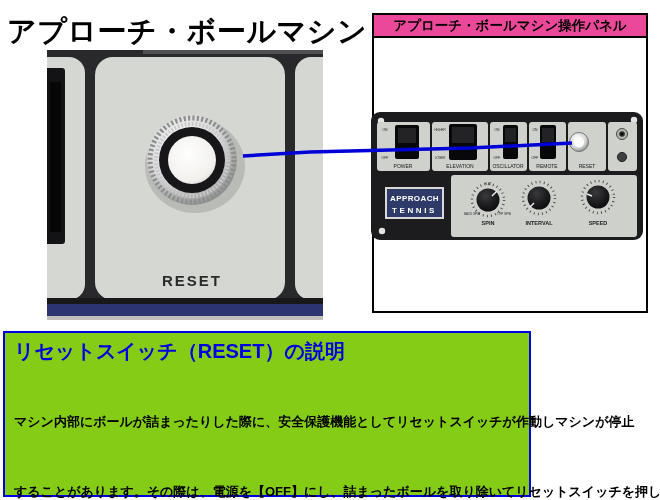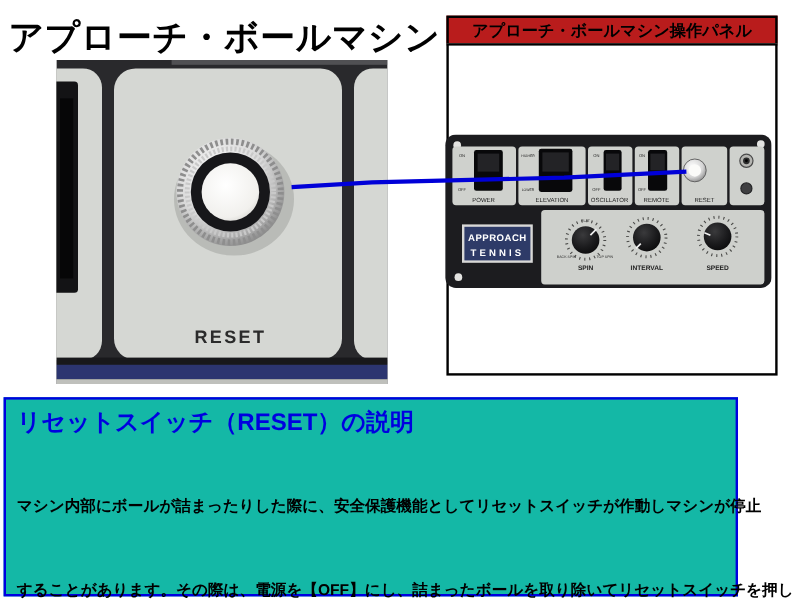--- a/index.html
+++ b/index.html
@@ -7,33 +7,33 @@
     width:660px;height:500px;position:relative;overflow:hidden;background:#ffffff;
     font-family:"Liberation Sans",sans-serif;
   }
   .page-title{
     position:absolute;left:7px;top:12px;margin:0;
     font-size:29px;font-weight:800;color:#000;letter-spacing:0.5px;white-space:nowrap;font-family:Liberation Mono, monospace;
   }
   .reset-photo{position:absolute;left:47px;top:50px;width:276px;height:270px;}
   .panel-header{
     position:absolute;left:372px;top:13px;width:276px;height:25px;box-sizing:border-box;
-    background:#b91c1c;border:2px solid #000;
+    background:#ec4899;border:2px solid #000;
     display:flex;align-items:center;justify-content:center;
     font-size:13.5px;font-weight:bold;color:#000;white-space:nowrap;
   }
   .panel-frame{
     position:absolute;left:372px;top:36px;width:276px;height:277px;box-sizing:border-box;
     border:2px solid #000;background:#fff;
   }
   .panel-photo{position:absolute;left:371px;top:112px;width:272px;height:112px;}
   .connector{position:absolute;left:0;top:0;width:660px;height:500px;pointer-events:none;}
   .explanation{
-    position:absolute;left:3px;top:331px;width:612px;height:166px;box-sizing:border-box;
-    border:2px solid #0000e0;background:#14b8a6;
+    position:absolute;left:3px;top:331px;width:528px;height:166px;box-sizing:border-box;
+    border:2px solid #0000e0;background:#84cc16;
   }
   .exp-title{
     margin:5px 0 6px 9px;font-size:20px;font-weight:bold;color:#0000e0;white-space:nowrap;
   }
   .exp-line{
     margin-left:9px;font-size:13px;font-weight:bold;color:#000;
     line-height:25.5px;white-space:nowrap;margin-top:44px;
   }
   svg{font-family:"Liberation Sans",sans-serif;}
 </style>

